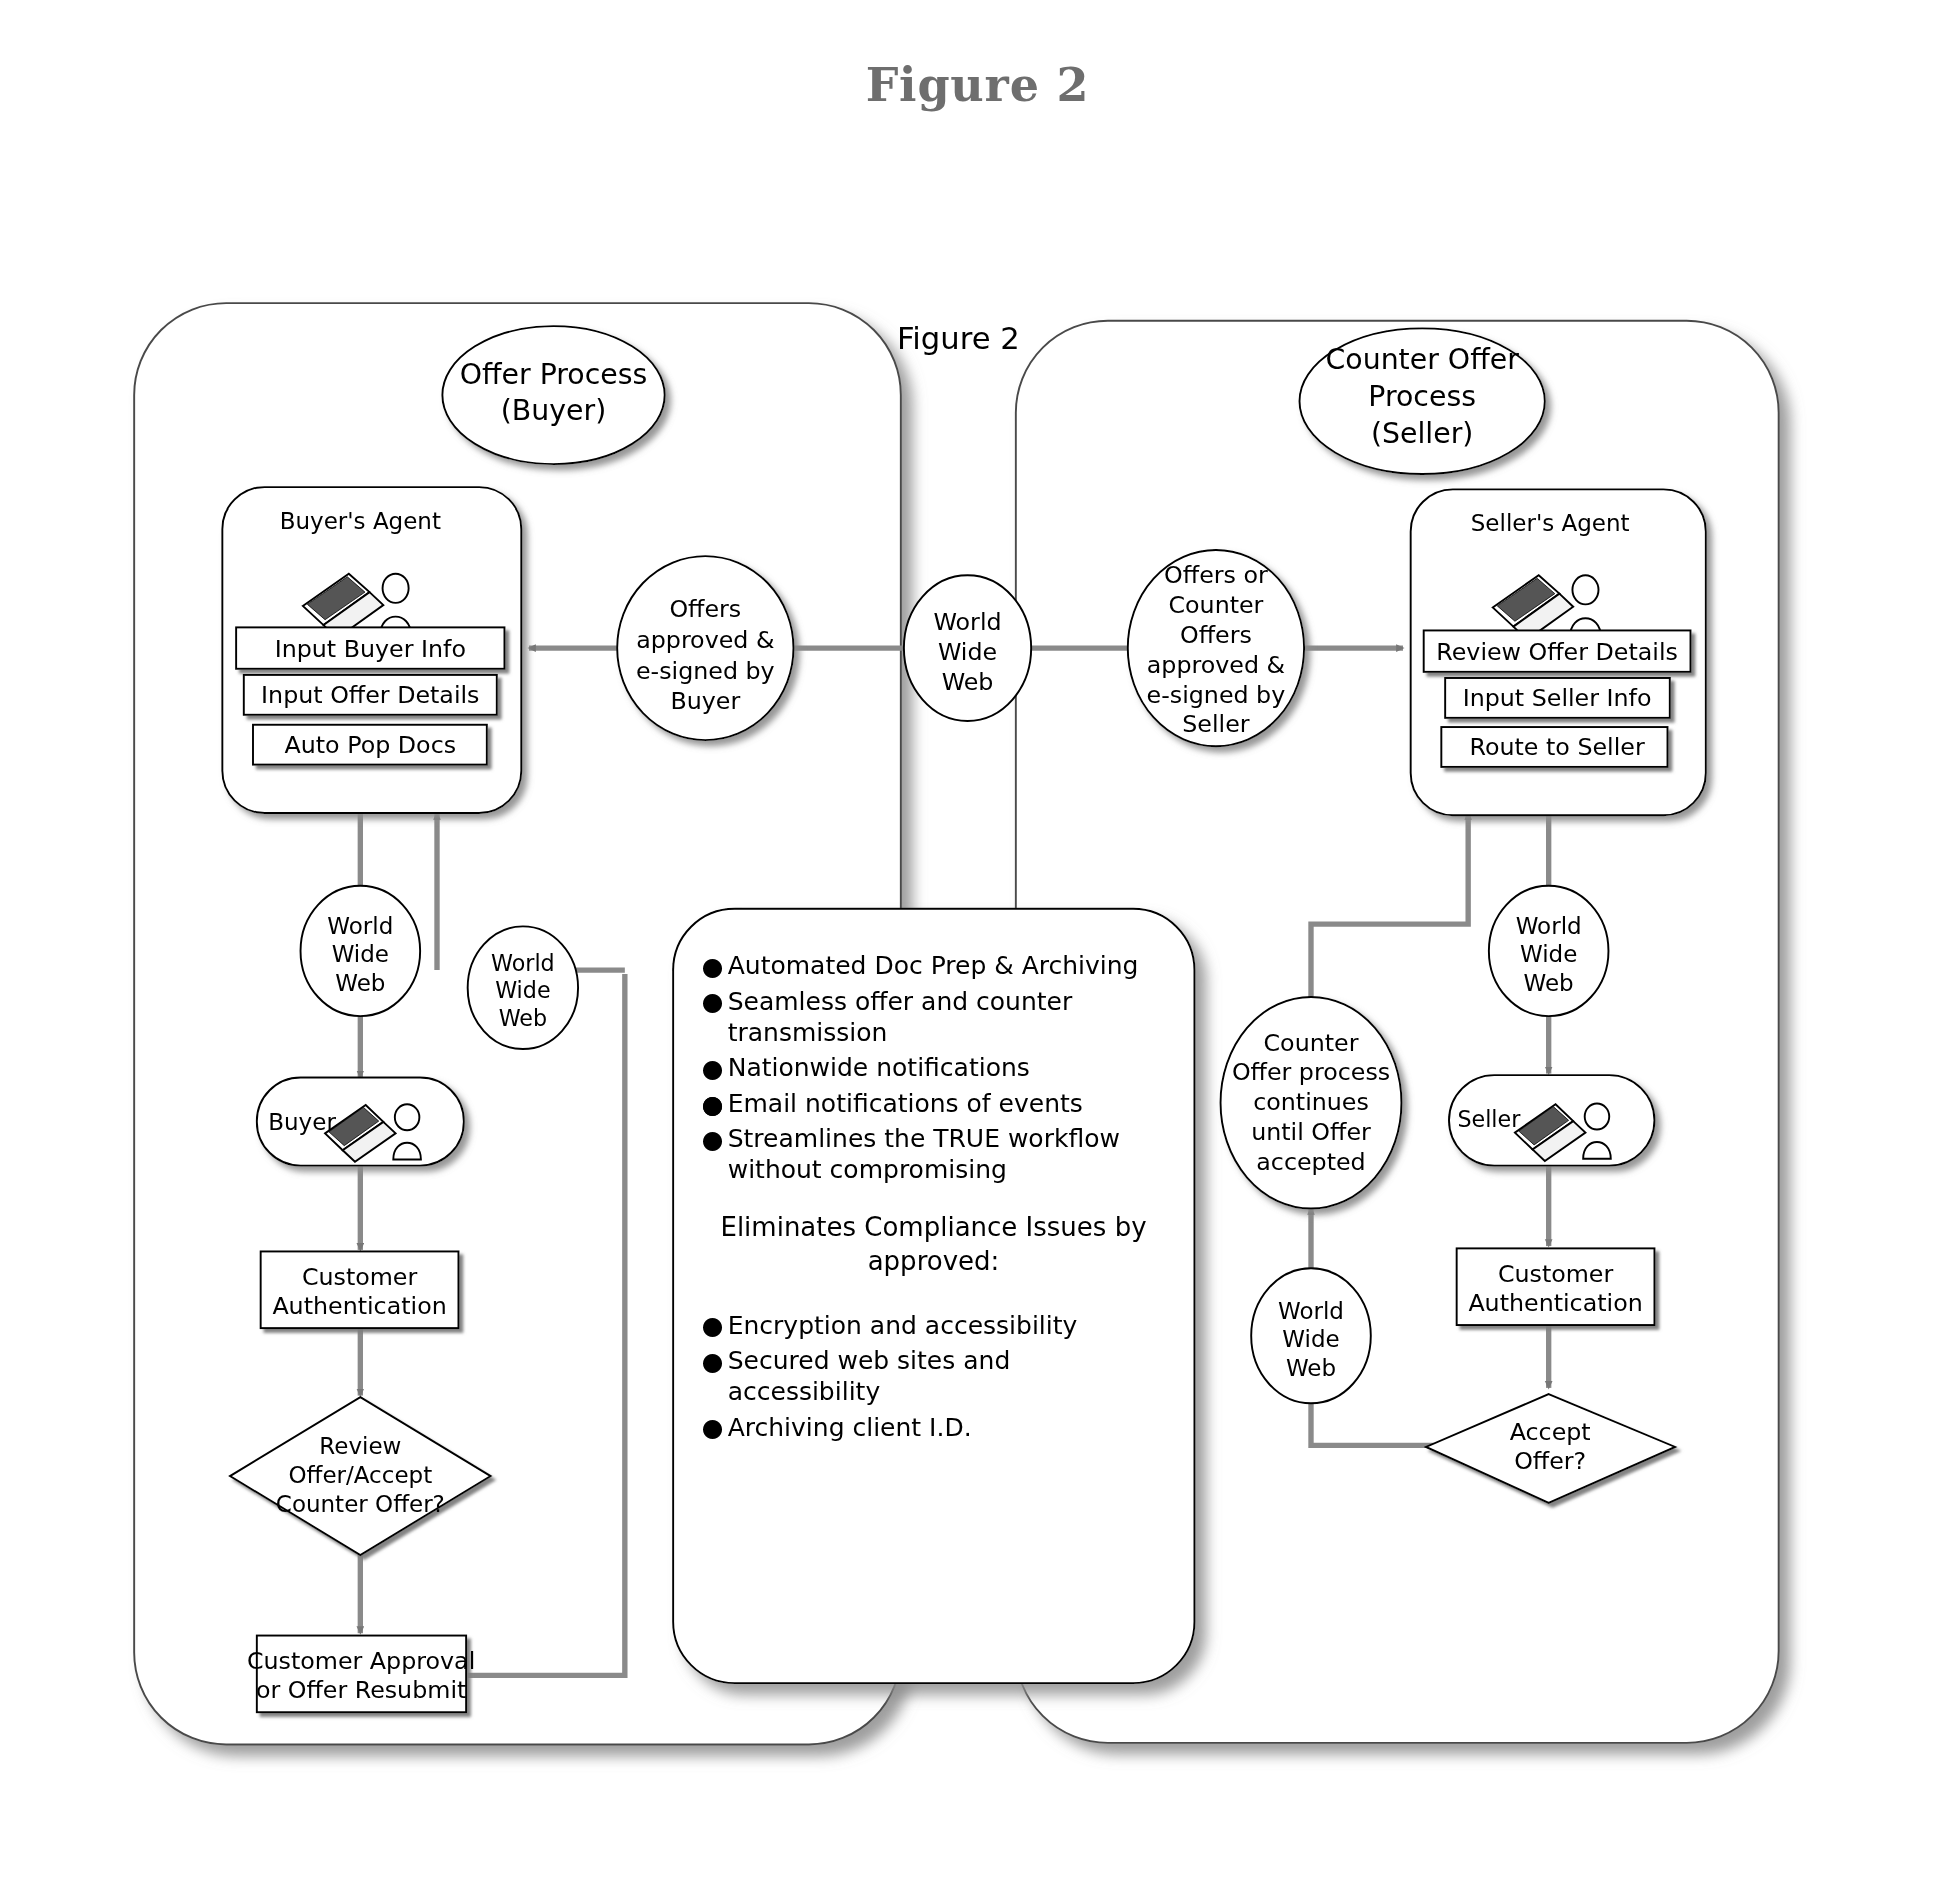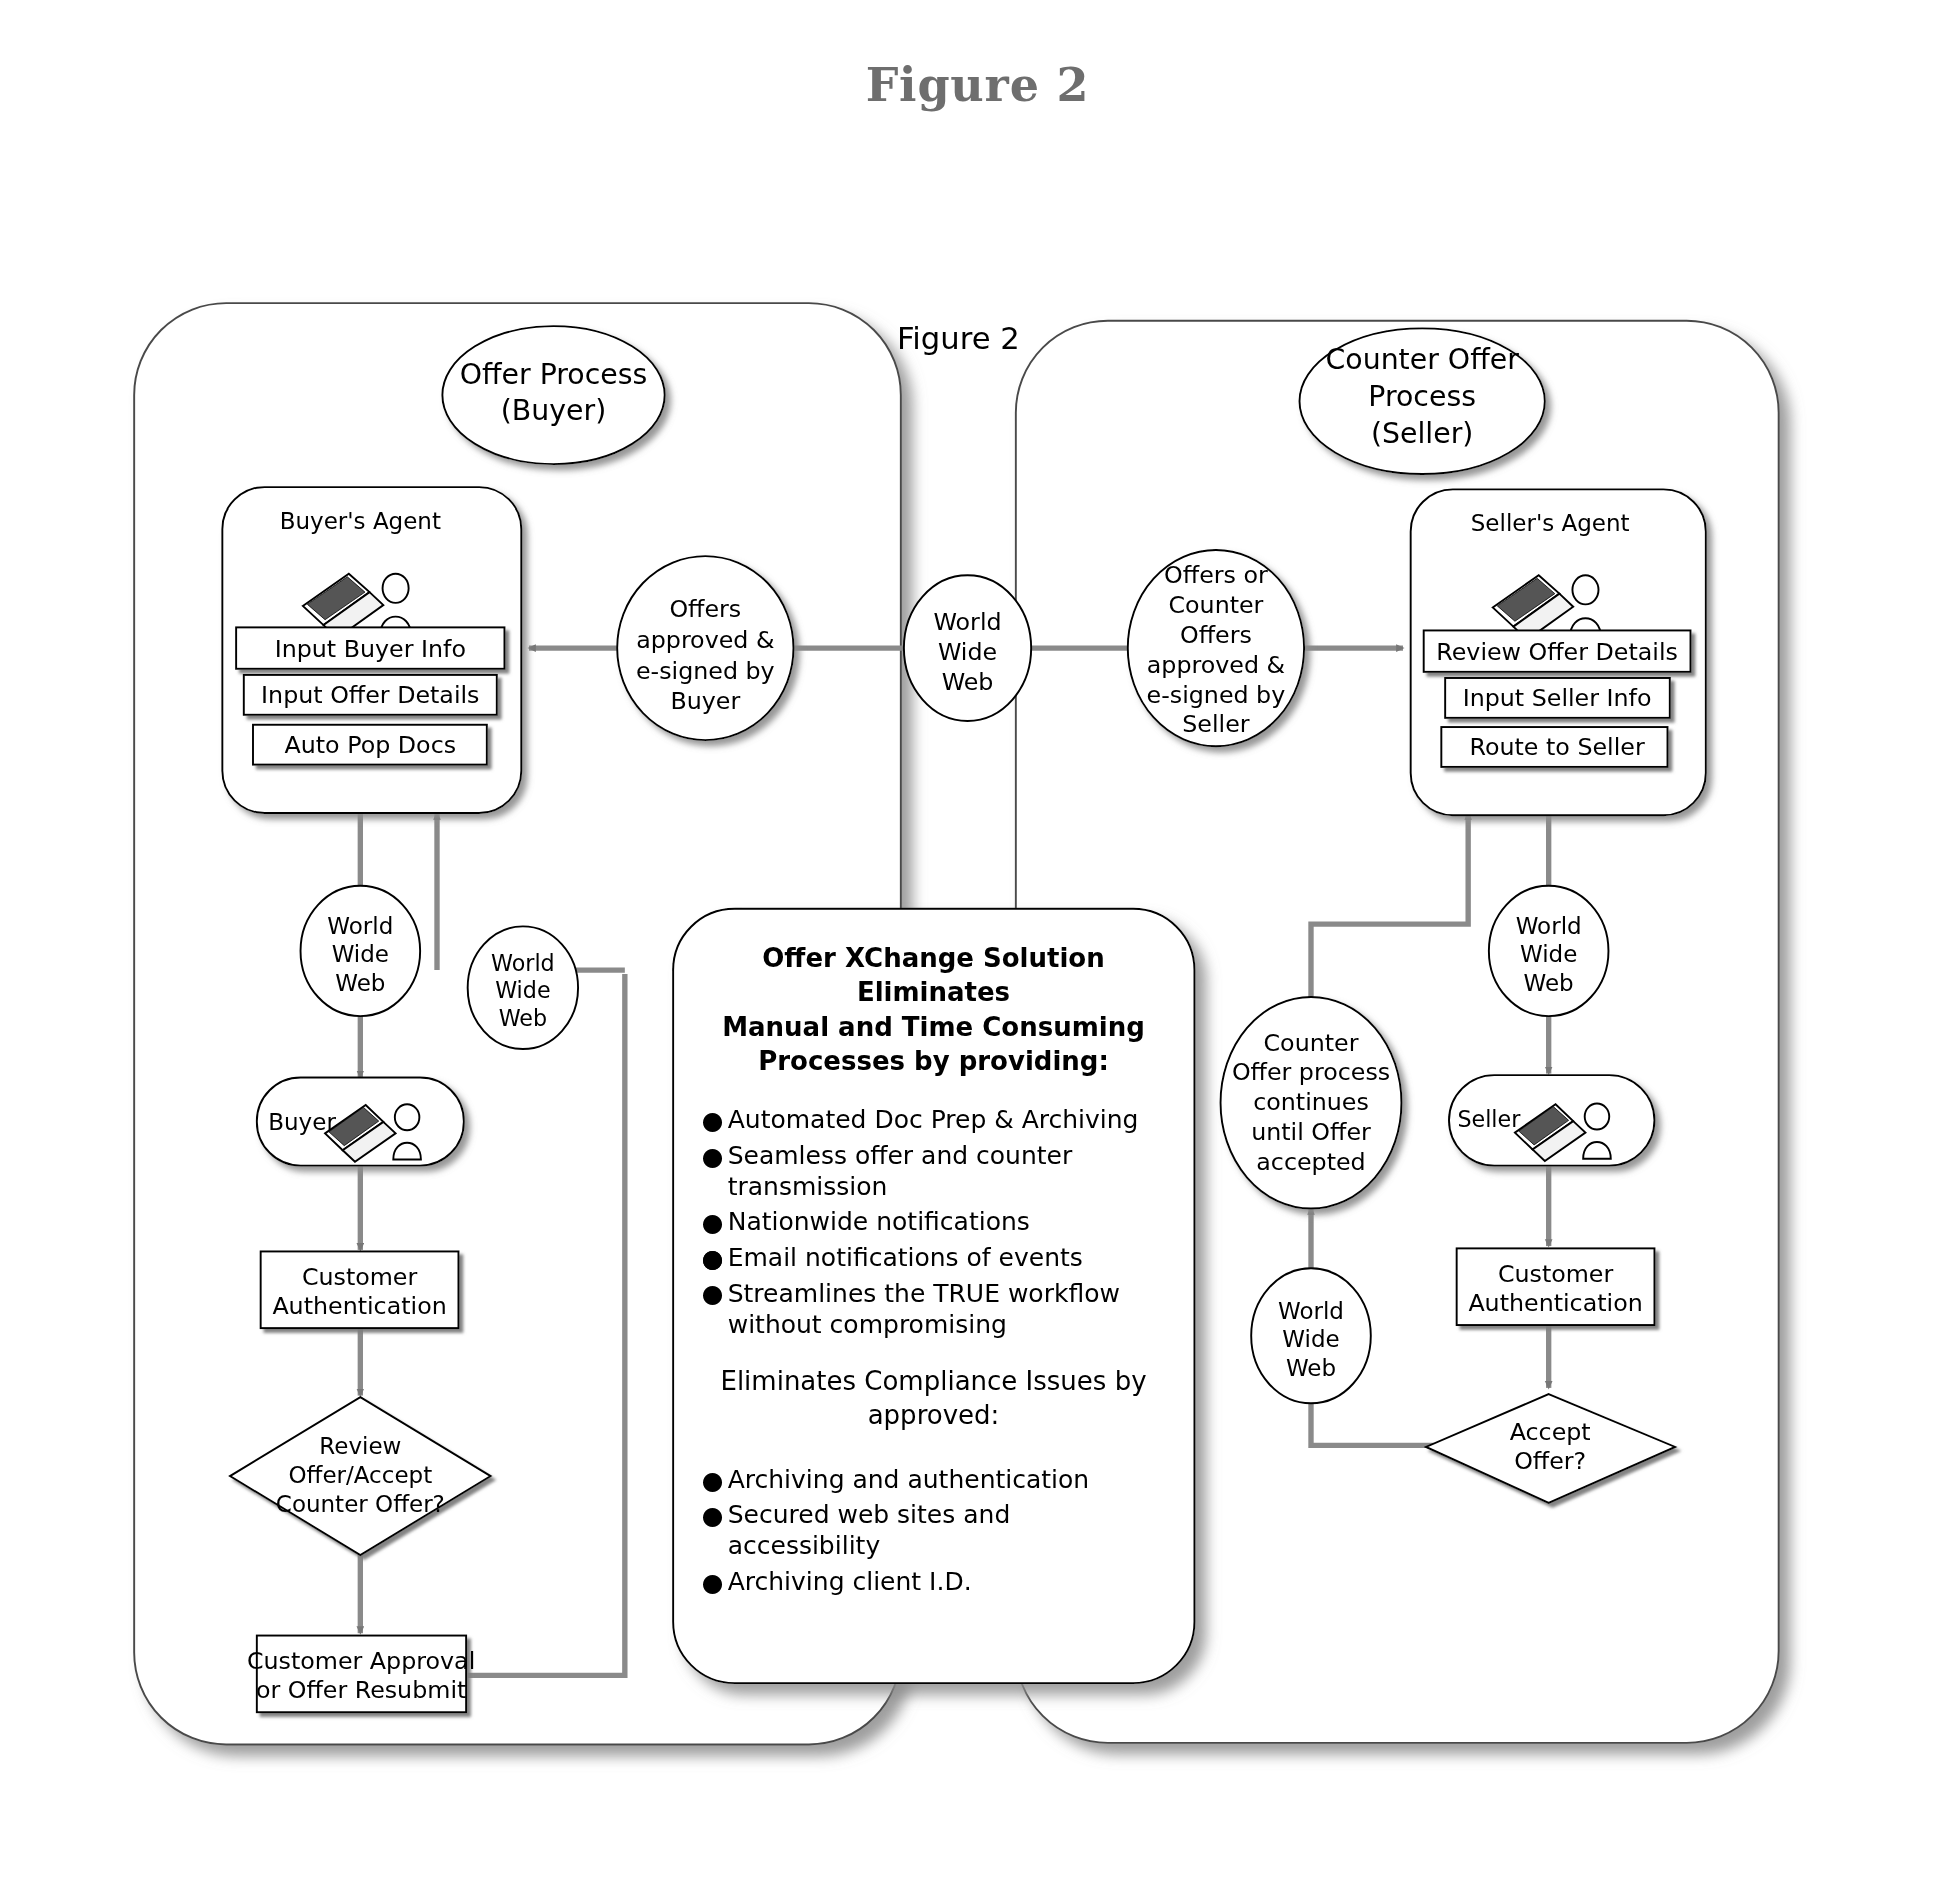--- a/index.html
+++ b/index.html
@@ -255,25 +255,20 @@
       <text x="2022" y="1916" text-anchor="middle" font-size="31">Offer?</text>
     </g>
 
     <g>
       <rect x="878" y="1185" width="680" height="1010" rx="80" ry="80" fill="#ffffff" stroke="#000" stroke-width="2.5" filter="url(#softshadow)"></rect>
     </g>
   </svg>
 
   <div style="position:absolute;left:688px;top:924px;width:491px;height:744px;">
 
-    <div style="text-align:center;font-weight:bold;font-size:26px;line-height:1.32;margin-top:17px;">
-      <div>Offer XChange Solution Eliminates</div>
-      <div>Manual and Time Consuming</div>
-      <div>Processes by providing:</div>
-    </div>
 
     <ul style="list-style:none;margin:26px 0 0 0;padding:0 15.3px 0 10.7px;font-size:25px;line-height:1.24;">
       <li style="position:relative;padding-left:29px;margin-bottom:4.6px;">
         <span style="position:absolute;left:3.1px;top:0.8px;">●</span>
         <span>Automated Doc Prep &amp; Archiving</span>
       </li>
       <li style="position:relative;padding-left:29px;margin-bottom:4.6px;">
         <span style="position:absolute;left:3.1px;top:0.8px;">●</span>
         <span>Seamless offer and counter transmission</span>
       </li>
@@ -295,21 +290,21 @@
     </ul>
 
     <div style="text-align:center;font-weight:normal;font-size:26px;line-height:1.32;margin-top:24.5px;">
       <div>Eliminates Compliance Issues by</div>
       <div>approved:</div>
     </div>
 
     <ul style="list-style:none;margin:31px 0 0 0;padding:0 15.3px 0 10.7px;font-size:25px;line-height:1.24;">
       <li style="position:relative;padding-left:29px;margin-bottom:4.6px;">
         <span style="position:absolute;left:3.1px;top:0.8px;">●</span>
-        <span>Archiving and authentication</span>
+        <span>Encryption and accessibility</span>
       </li>
       <li style="position:relative;padding-left:29px;margin-bottom:4.6px;">
         <span style="position:absolute;left:3.1px;top:0.8px;">●</span>
         <span>Secured web sites and accessibility</span>
       </li>
       <li style="position:relative;padding-left:29px;margin-bottom:4.6px;">
         <span style="position:absolute;left:3.1px;top:0.8px;">●</span>
         <span>Archiving client I.D.</span>
       </li>
     </ul>

